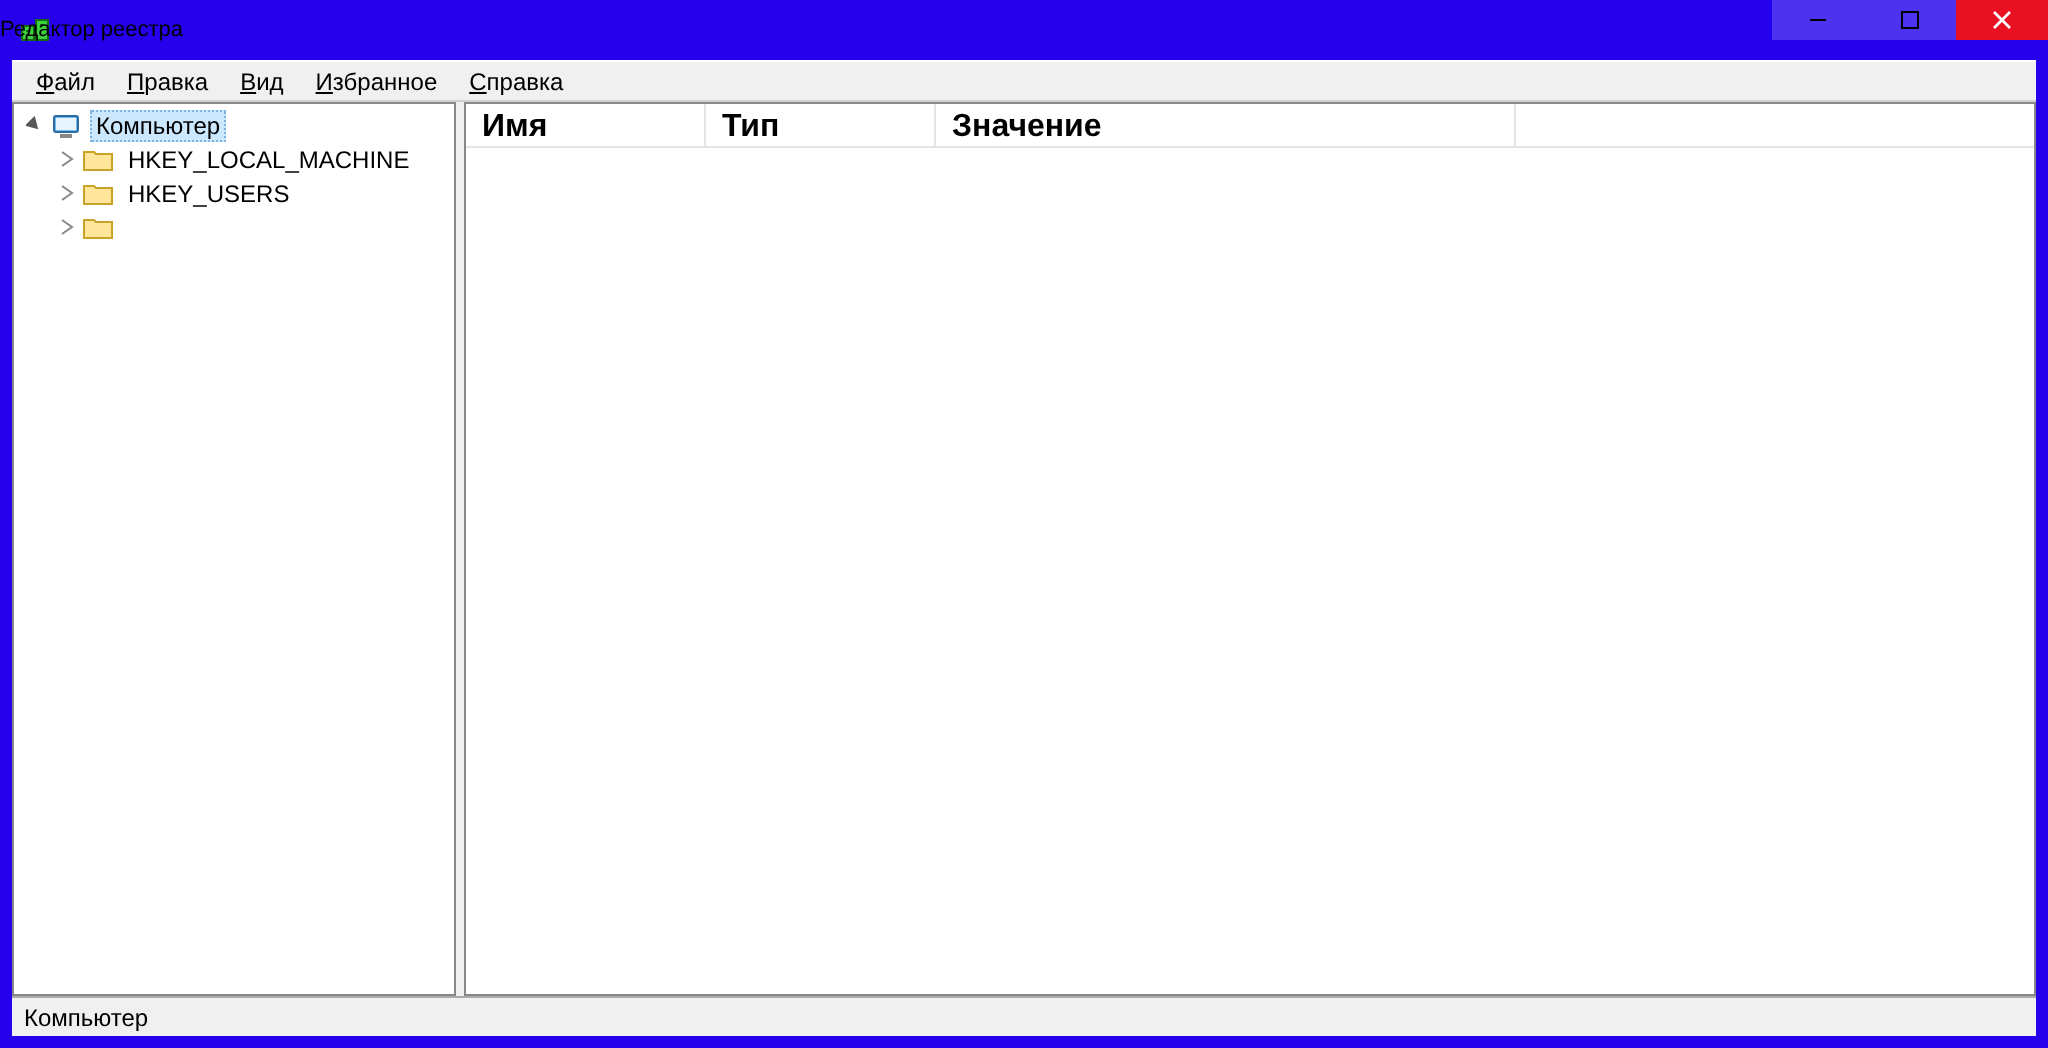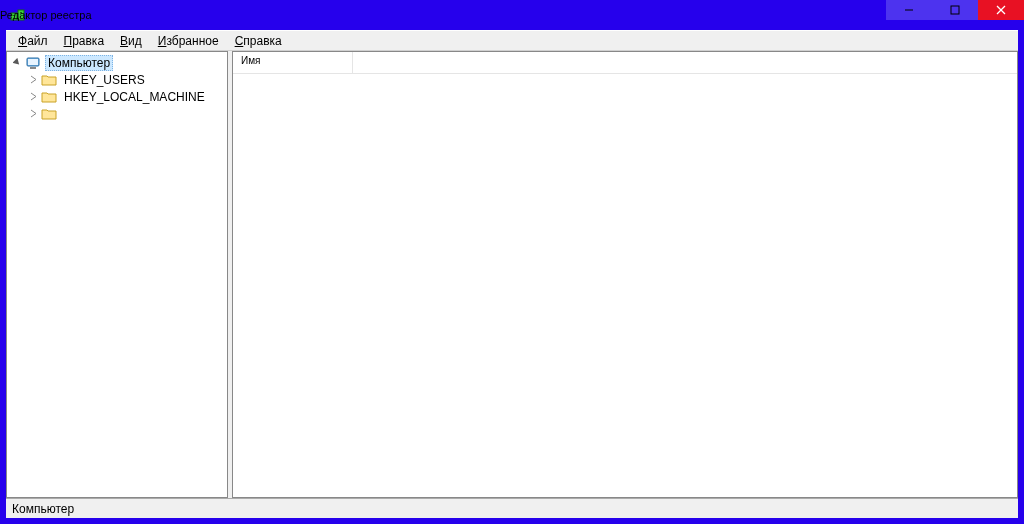--- a/index.html
+++ b/index.html
@@ -105,21 +105,22 @@
     background: #fff;
     border: 1px solid #888;
     display: flex;
     flex-direction: column;
   }
   .list-header {
     display: flex;
     height: 22px;
     background: #fff;
     border-bottom: 1px solid #e5e5e5;
-    font-size: 10px;
+    font-size: 16px;
+    font-weight: bold;
   }
   .list-header .col {
     border-right: 1px solid #e5e5e5;
     padding: 3px 8px;
     white-space: nowrap;
     overflow: hidden;
   }
   .list-header .col:last-child { flex: 1; border-right: none; }
   .list-body { flex: 1; background: #fff; }
   .statusbar {
@@ -234,35 +235,35 @@
             <span class="expander">
               <svg width="9" height="9" viewBox="0 0 9 9">
                   <path d="M2 1 L7 4.5 L2 8" fill="none" stroke="#888" stroke-width="1"></path>
                 </svg>
             </span>
             <span class="tree-icon">
               <svg width="16" height="16" viewBox="0 0 16 16">
                   <path d="M1 4 L6 4 L7 5 L15 5 L15 13 L1 13 Z" fill="#ffe69a" stroke="#c9a227"></path>
                 </svg>
             </span>
+            <span class="tree-label">HKEY_LOCAL_MACHINE</span>
+          </div>
+
+          <div class="tree-row child">
+            <span class="expander">
+              <svg width="9" height="9" viewBox="0 0 9 9">
+                  <path d="M2 1 L7 4.5 L2 8" fill="none" stroke="#888" stroke-width="1"></path>
+                </svg>
+            </span>
+            <span class="tree-icon">
+              <svg width="16" height="16" viewBox="0 0 16 16">
+                  <path d="M1 4 L6 4 L7 5 L15 5 L15 13 L1 13 Z" fill="#ffe69a" stroke="#c9a227"></path>
+                </svg>
+            </span>
             <span class="tree-label">HKEY_USERS</span>
-          </div>
-
-          <div class="tree-row child">
-            <span class="expander">
-              <svg width="9" height="9" viewBox="0 0 9 9">
-                  <path d="M2 1 L7 4.5 L2 8" fill="none" stroke="#888" stroke-width="1"></path>
-                </svg>
-            </span>
-            <span class="tree-icon">
-              <svg width="16" height="16" viewBox="0 0 16 16">
-                  <path d="M1 4 L6 4 L7 5 L15 5 L15 13 L1 13 Z" fill="#ffe69a" stroke="#c9a227"></path>
-                </svg>
-            </span>
-            <span class="tree-label">HKEY_LOCAL_MACHINE</span>
           </div>
 
           <div class="tree-row child">
             <span class="expander">
               <svg width="9" height="9" viewBox="0 0 9 9">
                   <path d="M2 1 L7 4.5 L2 8" fill="none" stroke="#888" stroke-width="1"></path>
                 </svg>
             </span>
             <span class="tree-icon">
               <svg width="16" height="16" viewBox="0 0 16 16">
@@ -272,20 +273,22 @@
           </div>
 
         </div>
       </div>
 
       <div class="splitter"></div>
 
       <div class="list-pane">
         <div class="list-header">
           <div class="col" style="width:120px">Имя</div>
+          <div class="col" style="width:115px">Тип</div>
+          <div class="col" style="width:290px">Значение</div>
           <div class="col"></div>
         </div>
         <div class="list-body"></div>
       </div>
     </div>
 
     <div class="statusbar">
       <span>Компьютер</span>
     </div>
 

